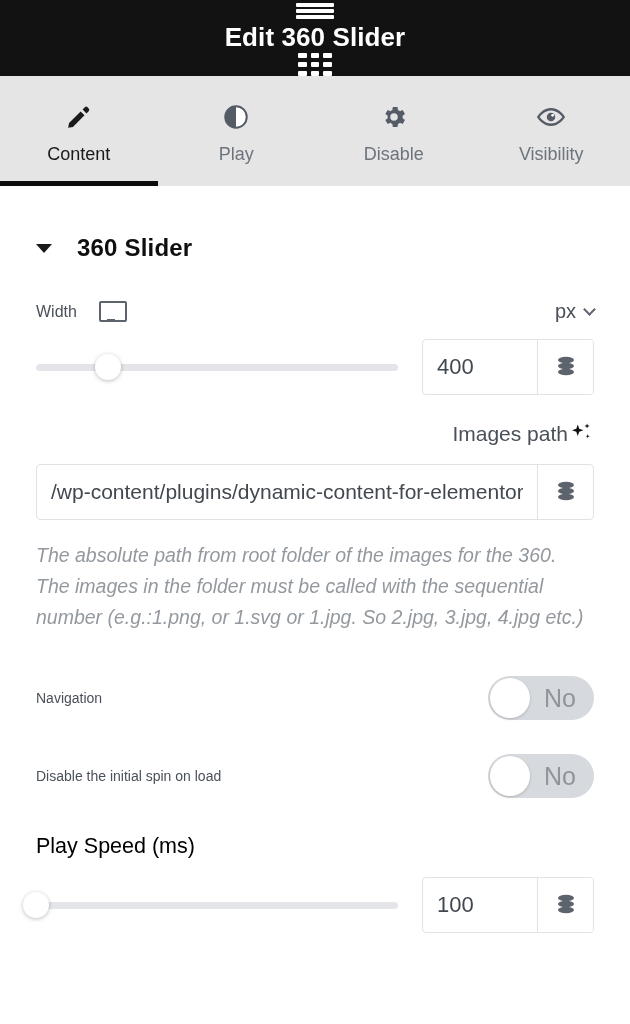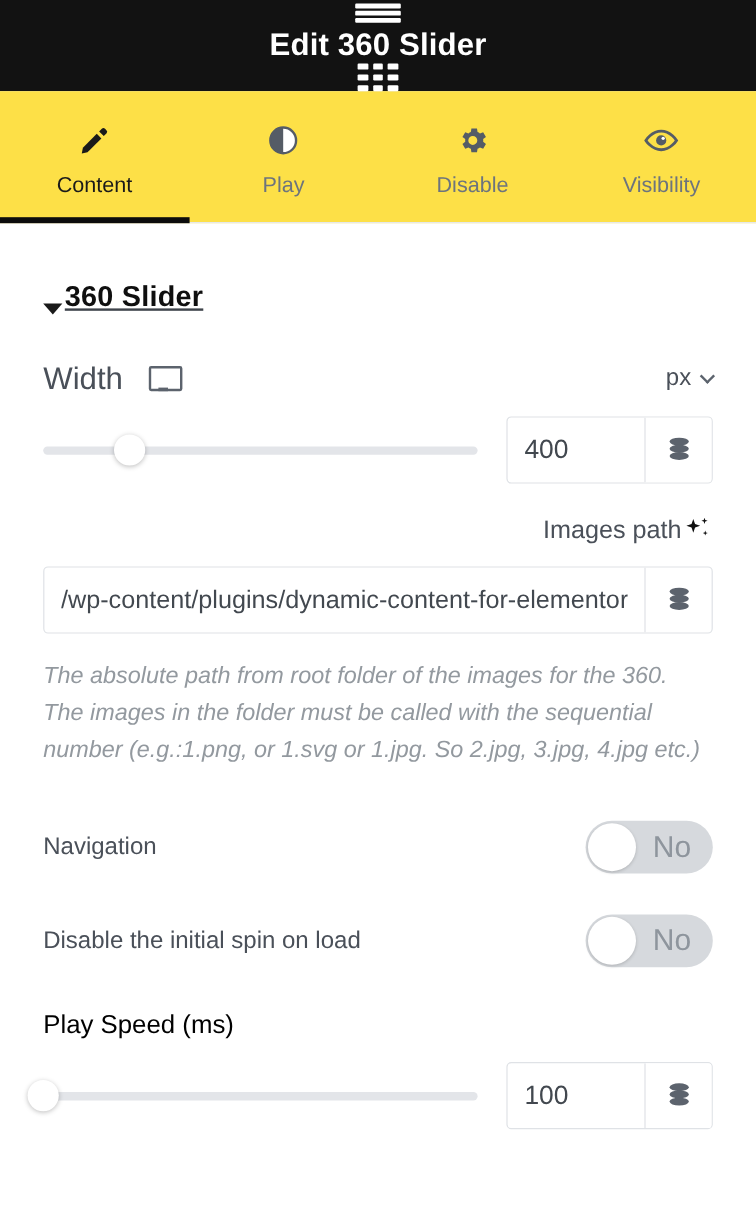--- a/index.html
+++ b/index.html
@@ -61,21 +61,21 @@
   }
   .apps-grid i {
     display: block;
     background: #ffffff;
     border-radius: 1px;
   }
 
   
   .tabs {
     display: flex;
-    background: #fde047;
+    background: #e5e5e5;
     border-bottom: 1px solid #e6e8ea;
     height: 110px;
   }
   .tab {
     flex: 1;
     display: flex;
     flex-direction: column;
     align-items: center;
     justify-content: center;
     gap: 12px;
@@ -102,25 +102,24 @@
     left: 0; right: 0; bottom: -1px;
     height: 5px;
     background: #0c0c0c;
   }
 
   
   .panel { padding: 0 36px; }
 
   .section-head {
     display: flex;
-    align-items: flex-end;
-    gap: 2px;
+    align-items: center;
+    gap: 25px;
     padding: 48px 0 38px 0;
     cursor: pointer;
-    text-decoration: underline;
   }
   .caret {
     width: 0; height: 0;
     border-left: 8px solid transparent;
     border-right: 8px solid transparent;
     border-top: 9px solid #1a1a1a;
   }
   .section-title {
     font-size: 24px;
     font-weight: bold;
@@ -129,21 +128,21 @@
   }
 
   
   .ctl-row {
     display: flex;
     align-items: center;
     justify-content: space-between;
     margin-bottom: 16px;
   }
   .ctl-label {
-    font-size: 26px;
+    font-size: 16px;
     color: #4a5059;
     display: flex;
     align-items: center;
     gap: 22px;
   }
   .unit-select {
     display: flex;
     align-items: center;
     gap: 9px;
     font-size: 20px;
@@ -300,21 +299,21 @@
 
   
   .toggle-row {
     display: flex;
     align-items: center;
     justify-content: space-between;
     padding: 14px 0;
     margin-bottom: 6px;
   }
   .toggle-label {
-    font-size: 20px;
+    font-size: 14px;
     color: #4a5059;
   }
   .switch {
     width: 106px;
     height: 44px;
     border-radius: 22px;
     background: #d6d9dd;
     display: flex;
     align-items: center;
     position: relative;

